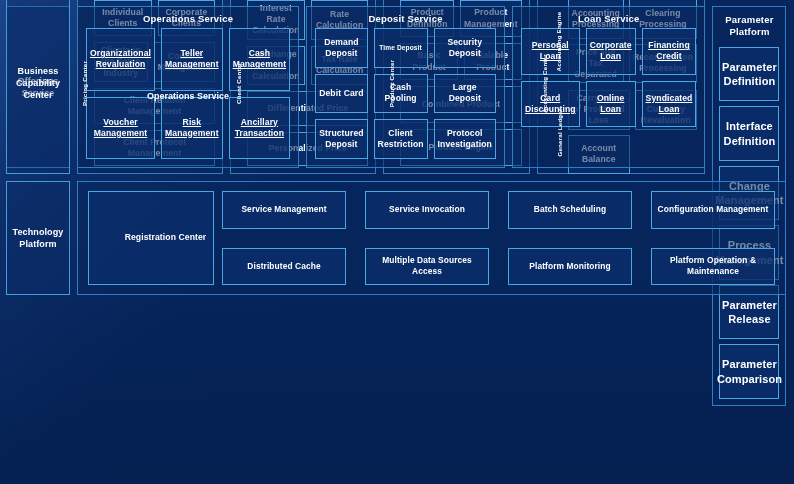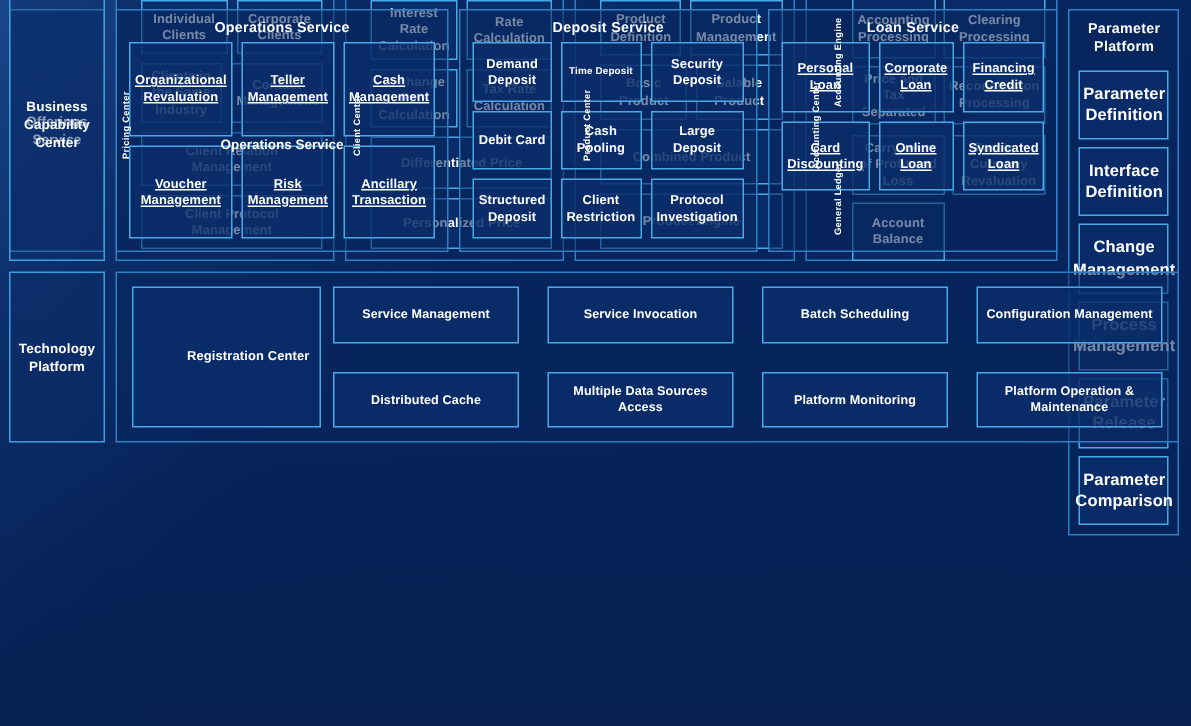--- a/index.html
+++ b/index.html
@@ -164,21 +164,21 @@
       <div class="cells c3 r2" style="padding-bottom:40px;">
         <div class="box">Personal Loan</div>
         <div class="box">Corporate Loan</div>
         <div class="box">Financing Credit</div>
         <div class="box">Card Discounting</div>
         <div class="box">Online Loan</div>
         <div class="box">Syndicated Loan</div>
       </div>
     </div>
 
-    <div class="param-col" style="height:351px;">
+    <div class="param-col" style="height:400px;">
       <div class="panel-title" style="line-height:1.3;">
         <div>Parameter</div>
         <div>Platform</div>
       </div>
       <div class="box">Parameter Definition</div>
       <div class="box">Interface Definition</div>
       <div class="box">Change Management</div>
       <div class="box">Process Management</div>
       <div class="box">Parameter Release</div>
       <div class="box">Parameter Comparison</div>

